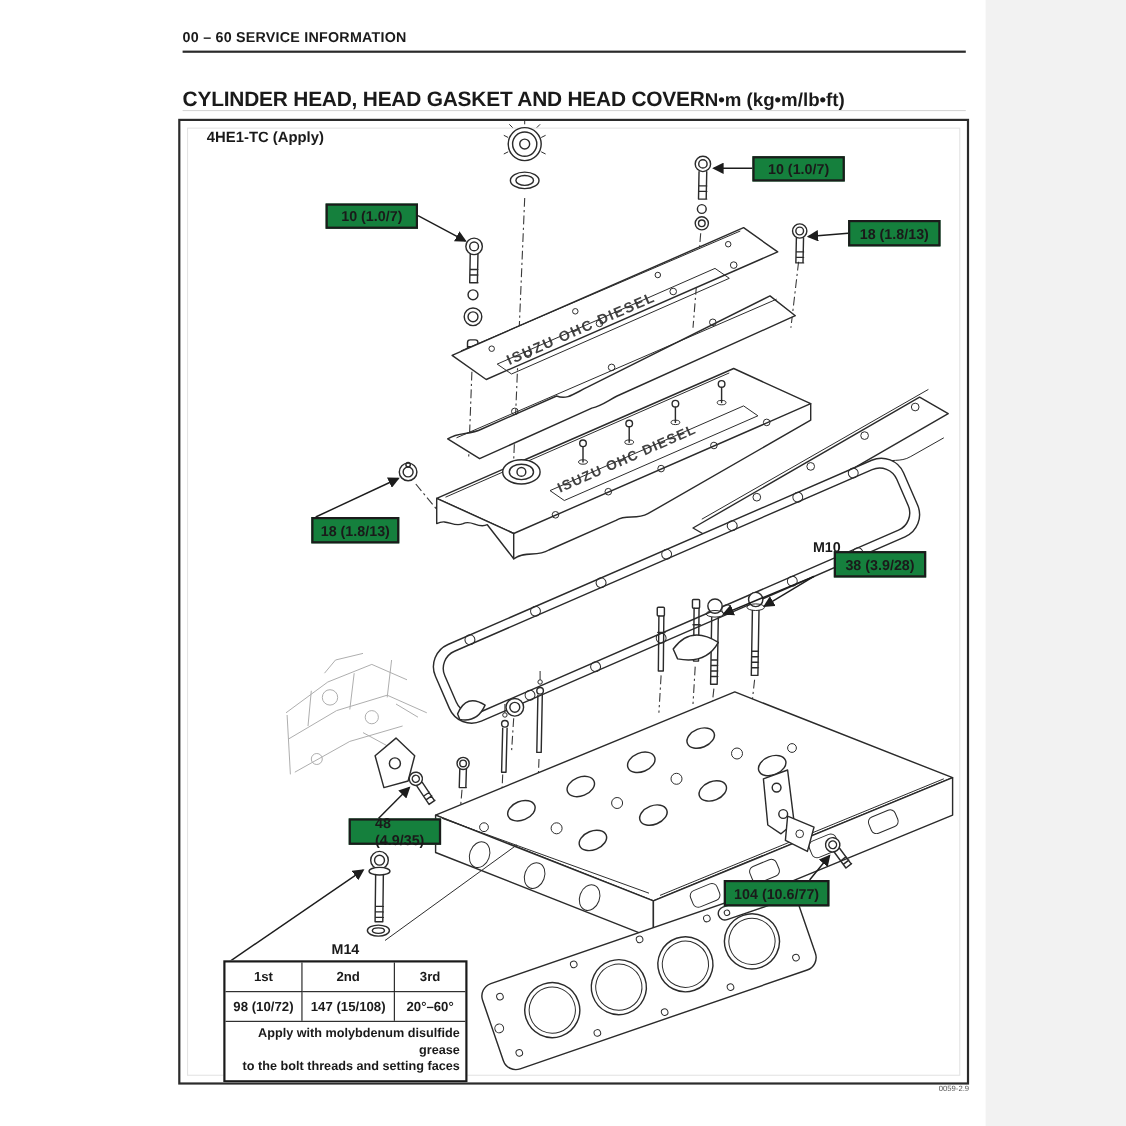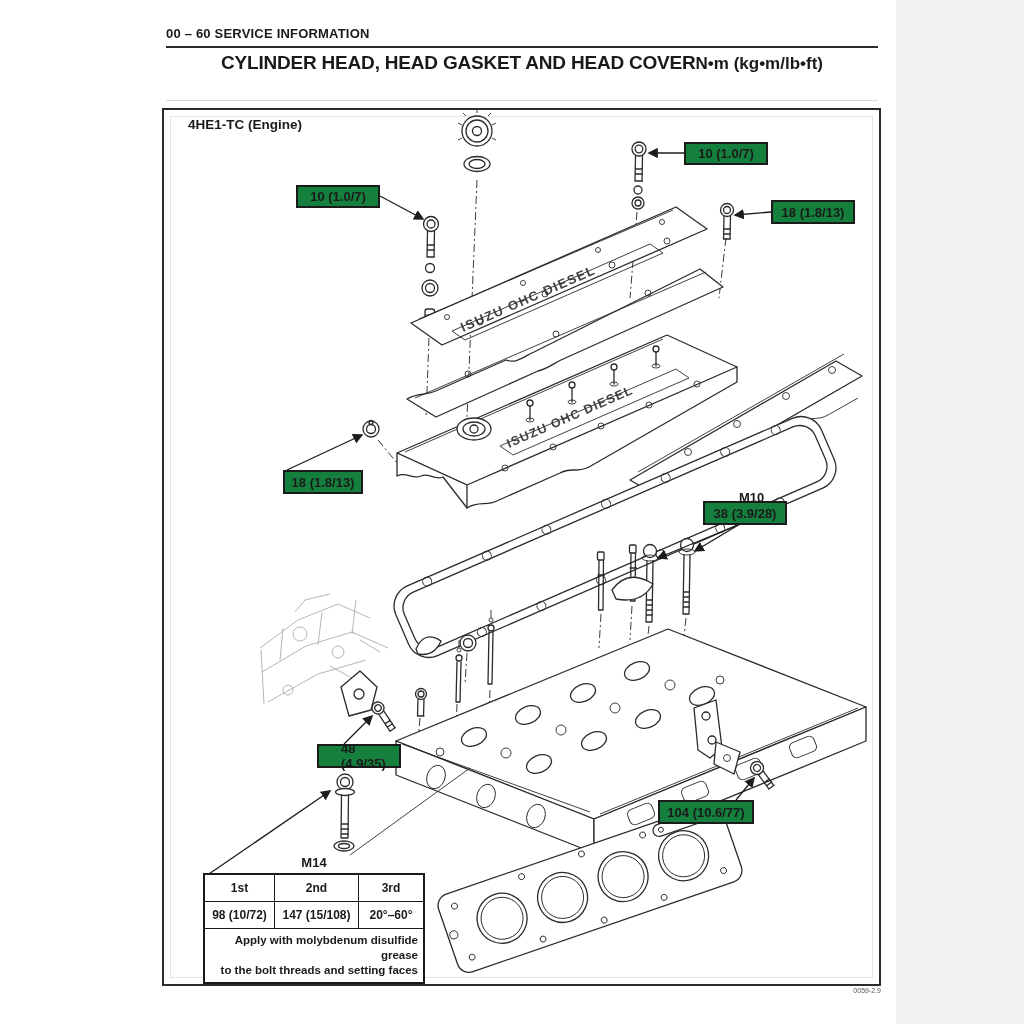--- a/index.html
+++ b/index.html
@@ -1,21 +1,21 @@
 <!DOCTYPE html>
 <html><head>
 <meta charset="utf-8">
 <style>
   html,body{margin:0;padding:0;background:#f2f2f2;}
   .page{position:relative;width:896px;height:1024px;background:#fff;overflow:hidden;
         font-family:"Liberation Sans",sans-serif;color:#1a1a1a;}
   .abs{position:absolute;}
   .hdr{left:166px;top:26px;font-size:13px;font-weight:bold;letter-spacing:.2px;}
   .hdr-rule{left:166px;top:46px;width:712px;height:2px;background:#2a2a2a;}
-  .title-row{left:166px;top:52px;width:712px;display:flex;justify-content:center;align-items:baseline;}
+  .title-row{left:166px;top:80px;width:712px;display:flex;justify-content:flex-start;align-items:baseline;}
   .ttl{font-size:19px;font-weight:bold;letter-spacing:-.2px;}
   .unit{font-size:17px;font-weight:bold;}
   .title-rule{left:166px;top:100px;width:712px;height:1px;background:#d7d7d7;}
   .fig{left:162px;top:108px;width:719px;height:878px;border:2px solid #2b2b2b;background:#fff;box-sizing:border-box;}
   .fig-inner{left:170px;top:116px;width:701px;height:860px;border:1px solid #e4e4e4;}
   .eng-label{left:188px;top:117px;font-size:13.5px;font-weight:bold;}
   .callout{border:2px solid #1b1b1b;background:#15803d;font-size:13px;font-weight:bold;
            display:flex;align-items:center;justify-content:center;box-sizing:border-box;z-index:5;}
   .plain-lbl{font-size:13px;font-weight:bold;z-index:5;background:#fff;padding:0 2px;}
   svg.draw{left:0;top:0;width:1024px;height:1024px;z-index:3;pointer-events:none;}
@@ -40,21 +40,21 @@
   <div class="abs hdr-rule"></div>
 
   <div class="abs title-row">
     <span class="ttl">CYLINDER HEAD, HEAD GASKET AND HEAD COVER</span>
     <span class="unit">N•m (kg•m/lb•ft)</span>
   </div>
   <div class="abs title-rule"></div>
 
   <div class="abs fig"></div>
   <div class="abs fig-inner"></div>
-  <div class="abs eng-label">4HE1-TC (Engine)</div>
+  <div class="abs eng-label">4HE1-TC (Apply)</div>
 
   <svg class="abs draw" viewBox="0 0 1024 1024">
     <defs>
       <marker id="arr" viewBox="0 0 10 10" refX="8.5" refY="5" markerWidth="8" markerHeight="8" orient="auto">
         <path d="M0,0 L10,5 L0,10 Z" fill="#1c1c1c"></path>
       </marker>
     </defs>
     <style>
       .dr{stroke:#2b2b2b;stroke-width:1.3;fill:none;stroke-linejoin:round;stroke-linecap:round;}
       .pw{fill:#fff;}
@@ -346,21 +346,21 @@
       <path class="ld" d="M206,876 L330,791" marker-end="url(#arr)"></path>
       <path class="ln" d="M470,768 L350,855"></path>
     </g>
   </svg>
 
   <div class="abs callout" style="left:296px;top:185px;width:84px;height:23px;">10 (1.0/7)</div>
   <div class="abs callout" style="left:684px;top:142px;width:84px;height:23px;">10 (1.0/7)</div>
   <div class="abs callout" style="left:771px;top:200px;width:84px;height:24px;">18 (1.8/13)</div>
   <div class="abs callout" style="left:283px;top:470px;width:80px;height:24px;">18 (1.8/13)</div>
   <div class="abs plain-lbl" style="left:737px;top:490px;">M10</div>
-  <div class="abs callout" style="left:703px;top:501px;width:84px;height:24px;">38 (3.9/28)</div>
+  <div class="abs callout" style="left:758px;top:501px;width:84px;height:24px;">38 (3.9/28)</div>
   <div class="abs callout" style="left:317px;top:744px;width:84px;height:24px;padding-left:22px;">48 (4.9/35)</div>
   <div class="abs callout" style="left:658px;top:800px;width:96px;height:24px;">104 (10.6/77)</div>
 
   <div class="abs tbl-wrap">
     <div class="tbl-label">M14</div>
     <div class="tbl">
       <div class="tc h c1">1st</div>
       <div class="tc h c2">2nd</div>
       <div class="tc h">3rd</div>
       <div class="tc c1">98 (10/72)</div>

